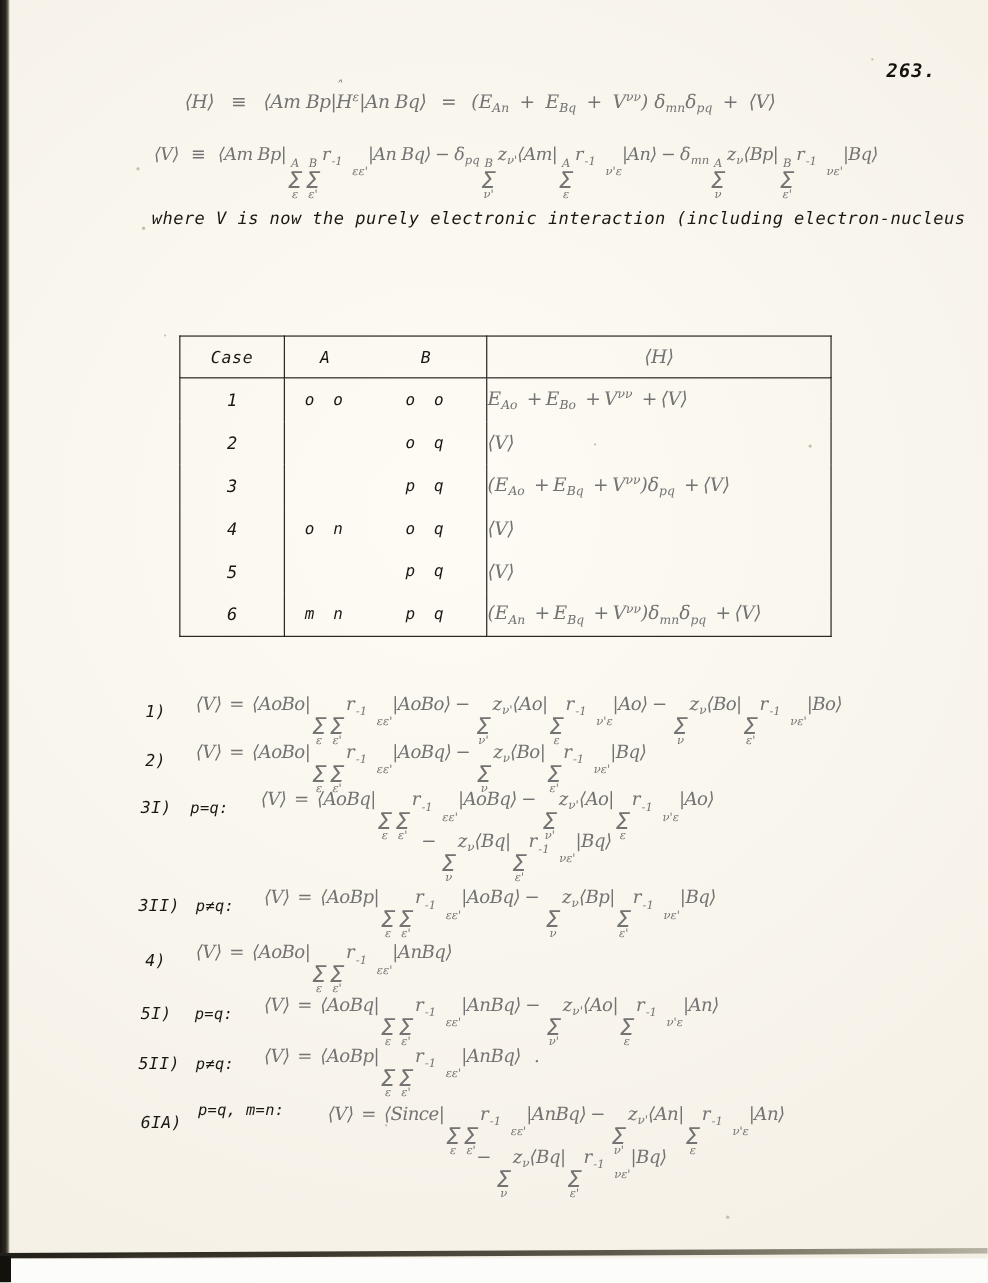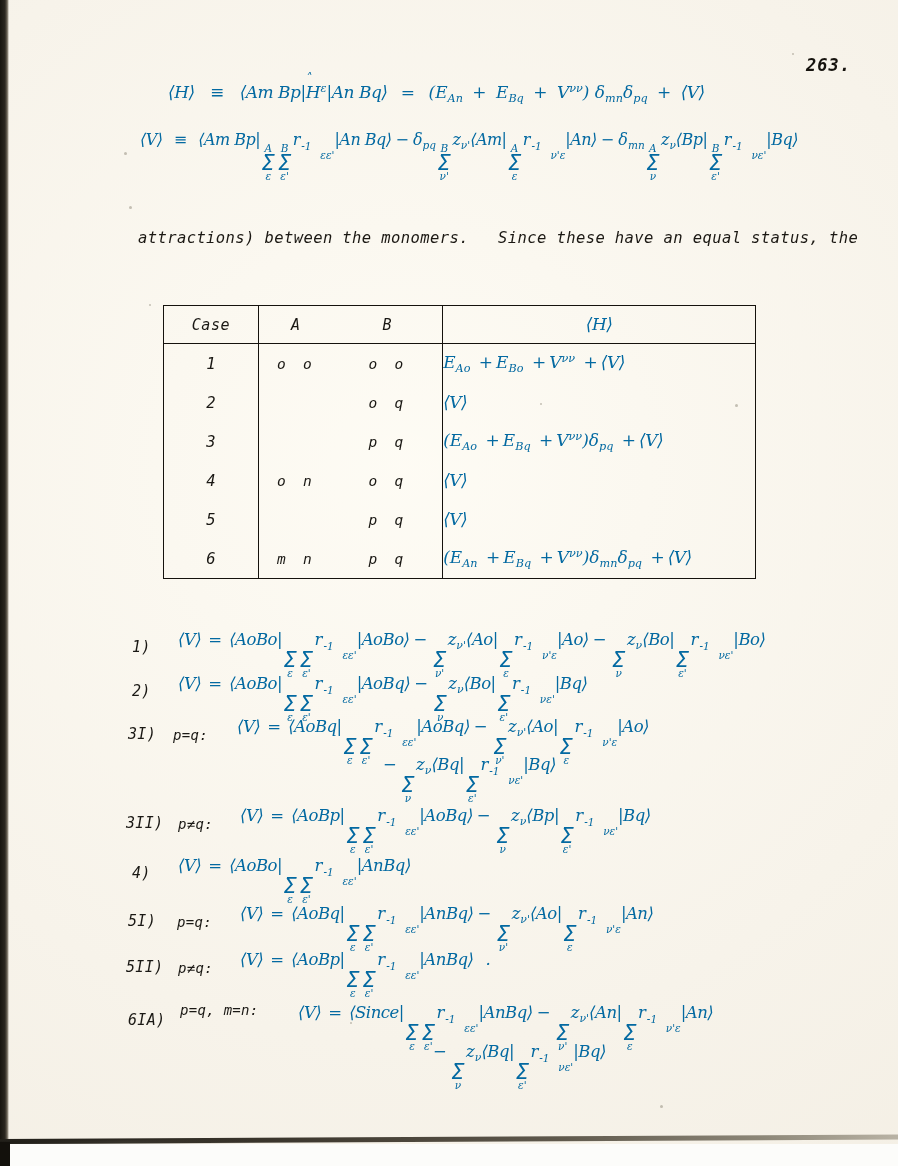--- a/index.html
+++ b/index.html
@@ -92,21 +92,21 @@
     font-size: 17px;
     letter-spacing: 1px;
     font-weight: 600;
     color: #16130e;
   }
 
   
   .math {
     font-family: "DejaVu Serif", "Liberation Serif", serif;
     font-size: 17px;
-    color: #0369a1;
+    color: #737373;
     white-space: nowrap;
     line-height: 1;
   }
   .math sub {
     font-size: 0.66em;
     vertical-align: -0.35em;
     letter-spacing: 0;
   }
   .math sup {
     font-size: 0.66em;
@@ -294,21 +294,21 @@
         </span><span>z</span><sub>ν</sub><span class="ang">⟨Bp|</span><span class="sum">
           <span class="lim top">B</span>
           <span class="sig">Σ</span>
           <span class="lim">ε'</span>
         </span><span class="rterm"><span>r</span><span class="rsub">
             <span class="up">-1</span>
             <span class="dn">νε'</span>
           </span></span><span class="ang">|Bq⟩</span>
     </div>
 
-    <div class="abs prose" style="left:138px; top:229px;">attractions) between the monomers.   Since these have an equal status, the</div>
+    <div class="abs prose" style="left:138px; top:190px;">where V is now the purely electronic interaction (including electron-nucleus</div>
 
     <table id="case-table">
       <tbody>
           <tr class="hdr">
         <td class="col-case">
           <span class="hdr-text">Case</span>
         </td>
         <td class="col-ab">
           <div class="hdr-ab">
             <div><span class="hdr-text">A</span></div>

